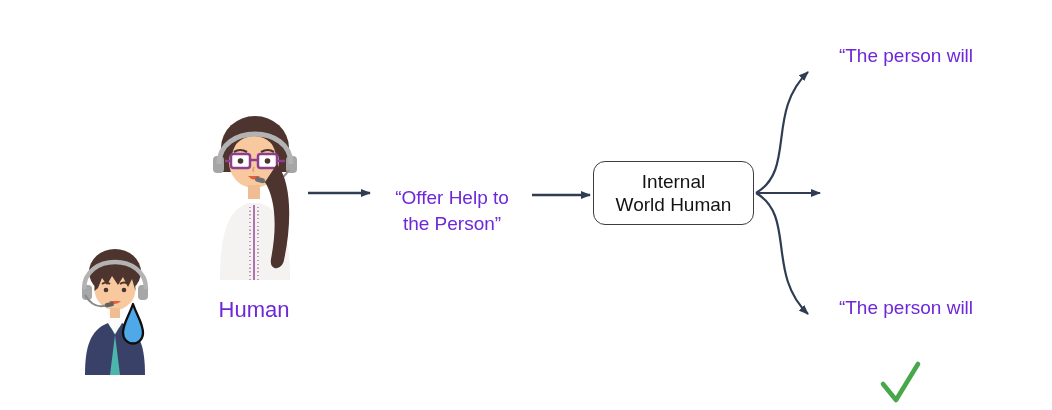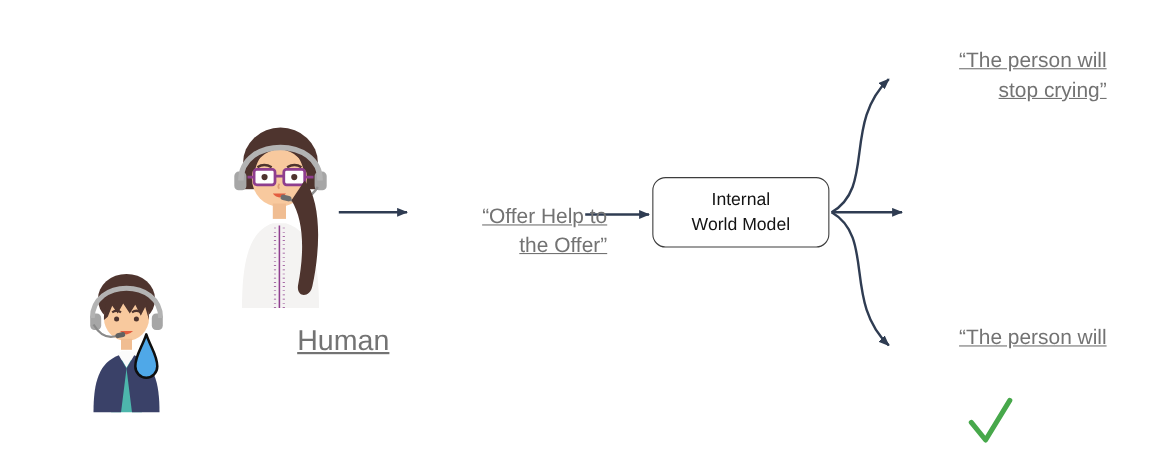--- a/index.html
+++ b/index.html
@@ -1,31 +1,31 @@
 <!DOCTYPE html>
 <html><head>
 <meta charset="utf-8">
 <style>
   html,body{margin:0;padding:0;background:#ffffff;}
   .canvas{
     position:relative;width:1052px;height:410px;background:#ffffff;overflow:hidden;
     font-family:"Liberation Sans","DejaVu Sans",sans-serif;color:#131313;
   }
   .abs{position:absolute;}
-  .txt{position:absolute;text-align:right;font-size:19px;line-height:27px;color:#737373;text-decoration:underline;}
+  .txt{position:absolute;text-align:center;font-size:19px;line-height:27px;color:#6d28d9;}
   .action-txt{left:352px;top:185px;width:200px;line-height:26px;}
   .outcome-top{left:806px;top:42px;width:200px;}
   .outcome-mid{left:802px;top:182px;width:200px;}
   .outcome-bottom{left:806px;top:294px;width:200px;}
-  .human-label{left:154px;top:296px;width:200px;font-size:26px;}
+  .human-label{left:154px;top:296px;width:200px;font-size:22px;}
   .model-box{
     position:absolute;left:593px;top:161px;width:161px;height:64px;
     border:1.6px solid #3d3d3d;border-radius:12px;background:#ffffff;
     display:flex;flex-direction:column;align-items:center;justify-content:center;
-    font-size:16px;line-height:23px;box-sizing:border-box;
+    font-size:19px;line-height:23px;box-sizing:border-box;
   }
   svg{display:block;}
   .arrows-layer{position:absolute;left:0;top:0;}
 </style>
 </head>
 <body>
 
 <div class="canvas">
 
   <svg class="arrows-layer" width="1052" height="410" viewBox="0 0 1052 410">
@@ -90,31 +90,30 @@
     <line x1="51" y1="97" x2="51" y2="172" stroke="#8E3E8E" stroke-width="1.4"></line>
     <line x1="47" y1="99" x2="47" y2="172" stroke="#8E3E8E" stroke-width="2" stroke-dasharray="0.6 3.2"></line>
     <line x1="55" y1="99" x2="55" y2="172" stroke="#8E3E8E" stroke-width="2" stroke-dasharray="0.6 3.2"></line>
     <path d="M74,56 C90,76 88,120 81,152 C79,163 66,163 68,151 C74,120 73,92 62,74 Z" fill="#4E342E"></path>
   </svg>
 
   <div class="txt human-label">Human</div>
 
   <div class="txt action-txt">
     <div>“Offer Help to</div>
-    <div>the Offer”</div>
+    <div>the Person”</div>
   </div>
 
   <div class="model-box">
     <div>Internal</div>
-    <div>World Model</div>
+    <div>World Human</div>
   </div>
 
   <div class="txt outcome-top">
     <div>“The person will</div>
-    <div>stop crying”</div>
   </div>
 
 
   <div class="txt outcome-bottom">
     <div>“The person will</div>
   </div>
 
   <svg class="abs" style="left:876px;top:360px;" width="48" height="44" viewBox="0 0 48 44">
     <path d="M7,24 L20,40 L42,4" fill="none" stroke-width="4.6" stroke-linecap="round" stroke-linejoin="round" stroke="#47A84B"></path>
   </svg>

